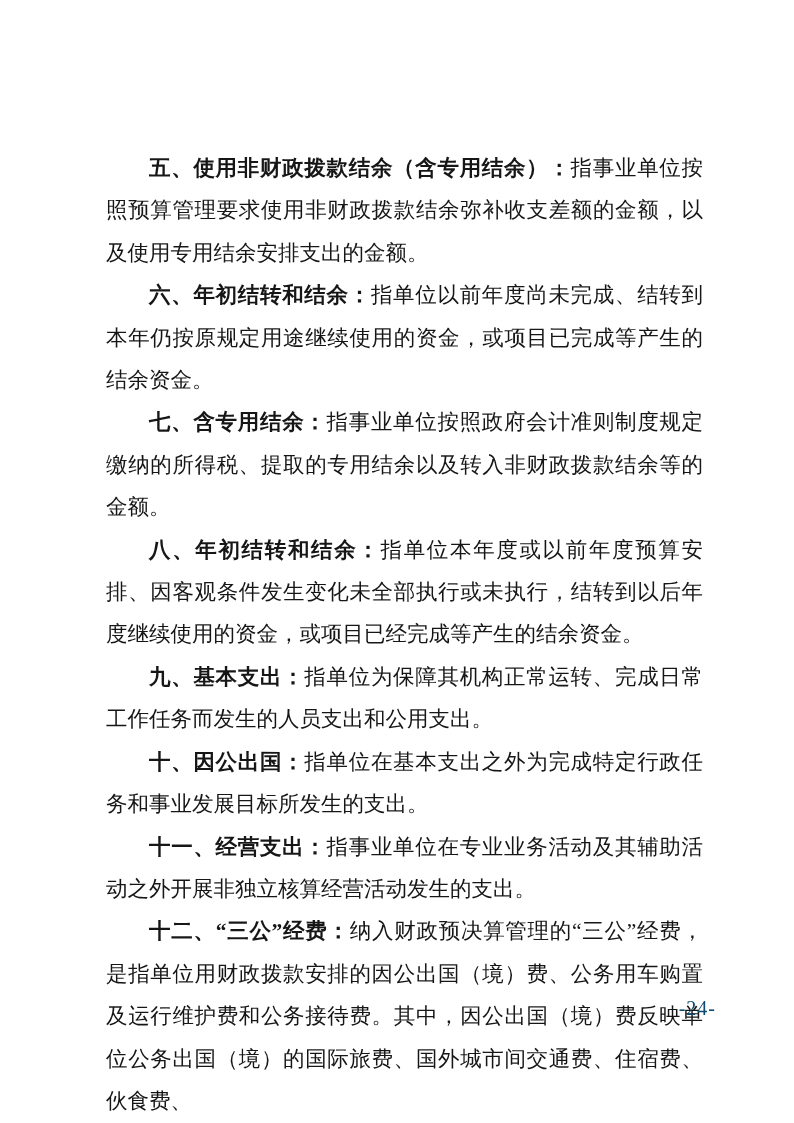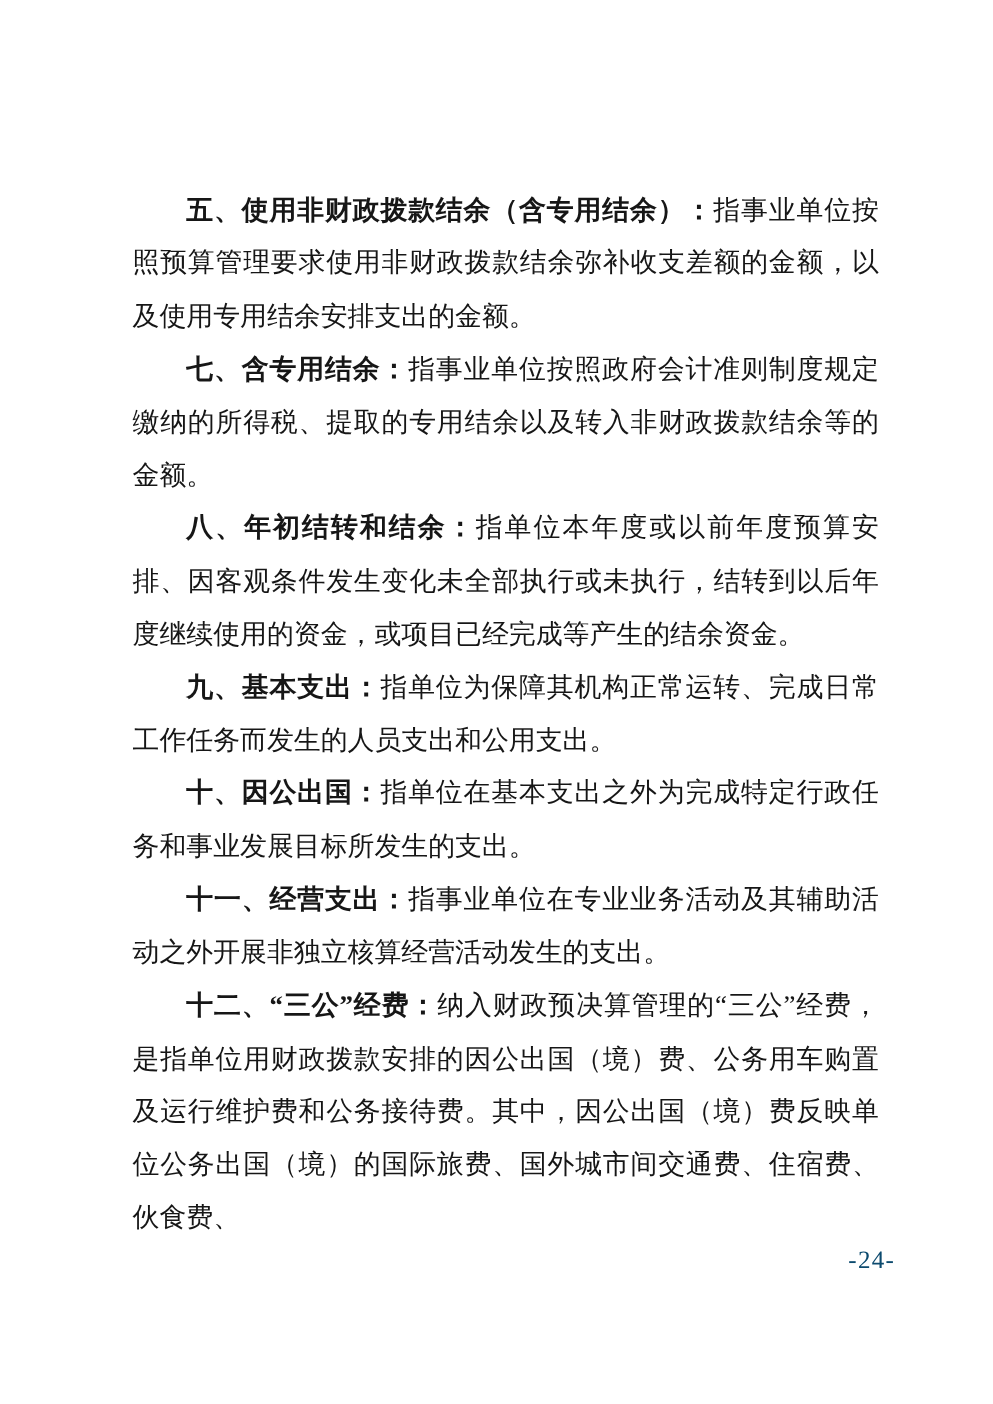--- a/index.html
+++ b/index.html
@@ -47,20 +47,21 @@
   }
 </style>
 </head>
 <body>
 
 <div class="page">
   <div class="content">
 
     <p class="para"><b>五、使用非财政拨款结余（含专用结余）：</b><span>指事业单位按照预算管理要求使用非财政拨款结余弥补收支差额的金额，以及使用专用结余安排支出的金额。</span></p>
 
+    <p class="para"><b>六、年初结转和结余：</b><span>指单位以前年度尚未完成、结转到本年仍按原规定用途继续使用的资金，或项目已完成等产生的结余资金。</span></p>
 
     <p class="para"><b>七、含专用结余：</b><span>指事业单位按照政府会计准则制度规定缴纳的所得税、提取的专用结余以及转入非财政拨款结余等的金额。</span></p>
 
     <p class="para"><b>八、年初结转和结余：</b><span>指单位本年度或以前年度预算安排、因客观条件发生变化未全部执行或未执行，结转到以后年度继续使用的资金，或项目已经完成等产生的结余资金。</span></p>
 
     <p class="para"><b>九、基本支出：</b><span>指单位为保障其机构正常运转、完成日常工作任务而发生的人员支出和公用支出。</span></p>
 
     <p class="para"><b>十、因公出国：</b><span>指单位在基本支出之外为完成特定行政任务和事业发展目标所发生的支出。</span></p>
 
     <p class="para"><b>十一、经营支出：</b><span>指事业单位在专业业务活动及其辅助活动之外开展非独立核算经营活动发生的支出。</span></p>

